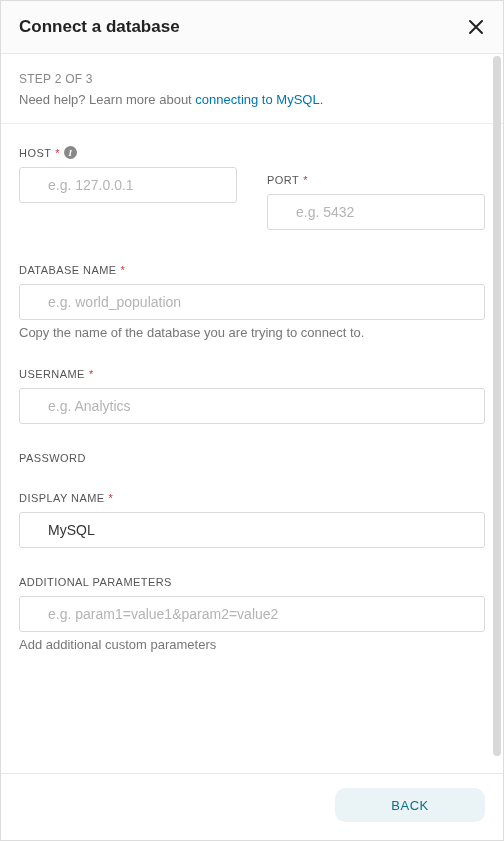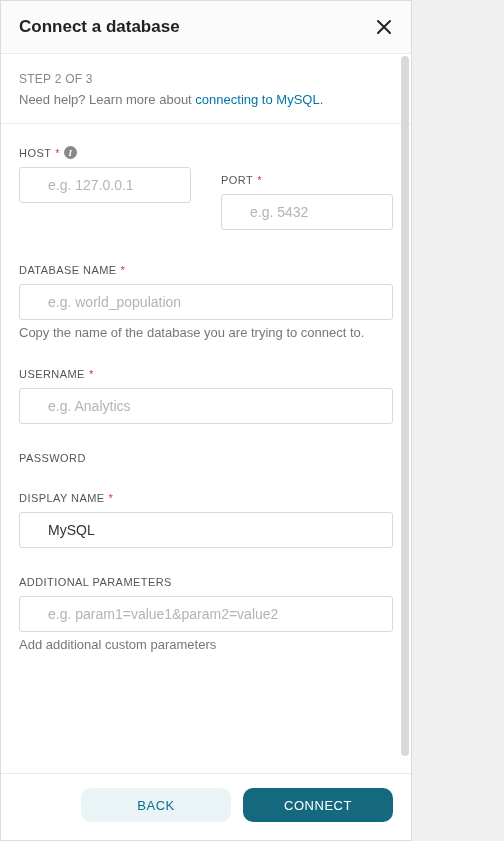--- a/index.html
+++ b/index.html
@@ -1,17 +1,17 @@
 <!DOCTYPE html>
 <html><head>
 <meta charset="utf-8">
 <style>
 * { box-sizing: border-box; margin: 0; padding: 0; font-family: -apple-system, BlinkMacSystemFont, "Segoe UI", Helvetica, Arial, sans-serif; }
 body { background: #f0f0f0; width: 504px; height: 841px; position: relative; overflow: hidden; }
-.modal { width: 412px; height: 841px; background: #fff; display: flex; flex-direction: column; border: 1px solid #dcdcdc; }
+.modal { width: 504px; height: 841px; background: #fff; display: flex; flex-direction: column; border: 1px solid #dcdcdc; }
 .header { display: flex; justify-content: space-between; align-items: center; padding: 16px 18px; border-bottom: 1px solid #e9e9e9; background: #fbfbfb; }
 .header-title { font-weight: 700; font-size: 17px; color: #222; }
 .close-btn { background: none; border: none; cursor: pointer; padding: 0; line-height: 0; color: #222; }
 .body { flex: 1; overflow-y: auto; position: relative; }
 .scroll-area { padding: 0 18px 18px 18px; }
 .step-label { color: #888; font-size: 12px; letter-spacing: 0.02em; margin-top: 18px; }
 .subtitle { font-weight: 700; font-size: 17px; color: #222; margin-top: 10px; }
 .helptext { font-size: 13px; color: #777; margin-top: 6px; }
 .helptext a { color: #0076a8; text-decoration: none; }
 .divider { height: 1px; background: #ececec; margin: 16px -18px 0 -18px; }
@@ -113,16 +113,15 @@
         </div>
         <input class="input" placeholder="e.g. param1=value1&amp;param2=value2" style="">
         <div class="hint">Add additional custom parameters</div>
       </div>
 
     </div>
   </div>
 
   <div class="footer">
     <button class="btn btn-back">BACK</button>
-    <button class="btn btn-connect">CONNECT</button>
   </div>
 
 </div>
 
 </body></html>

